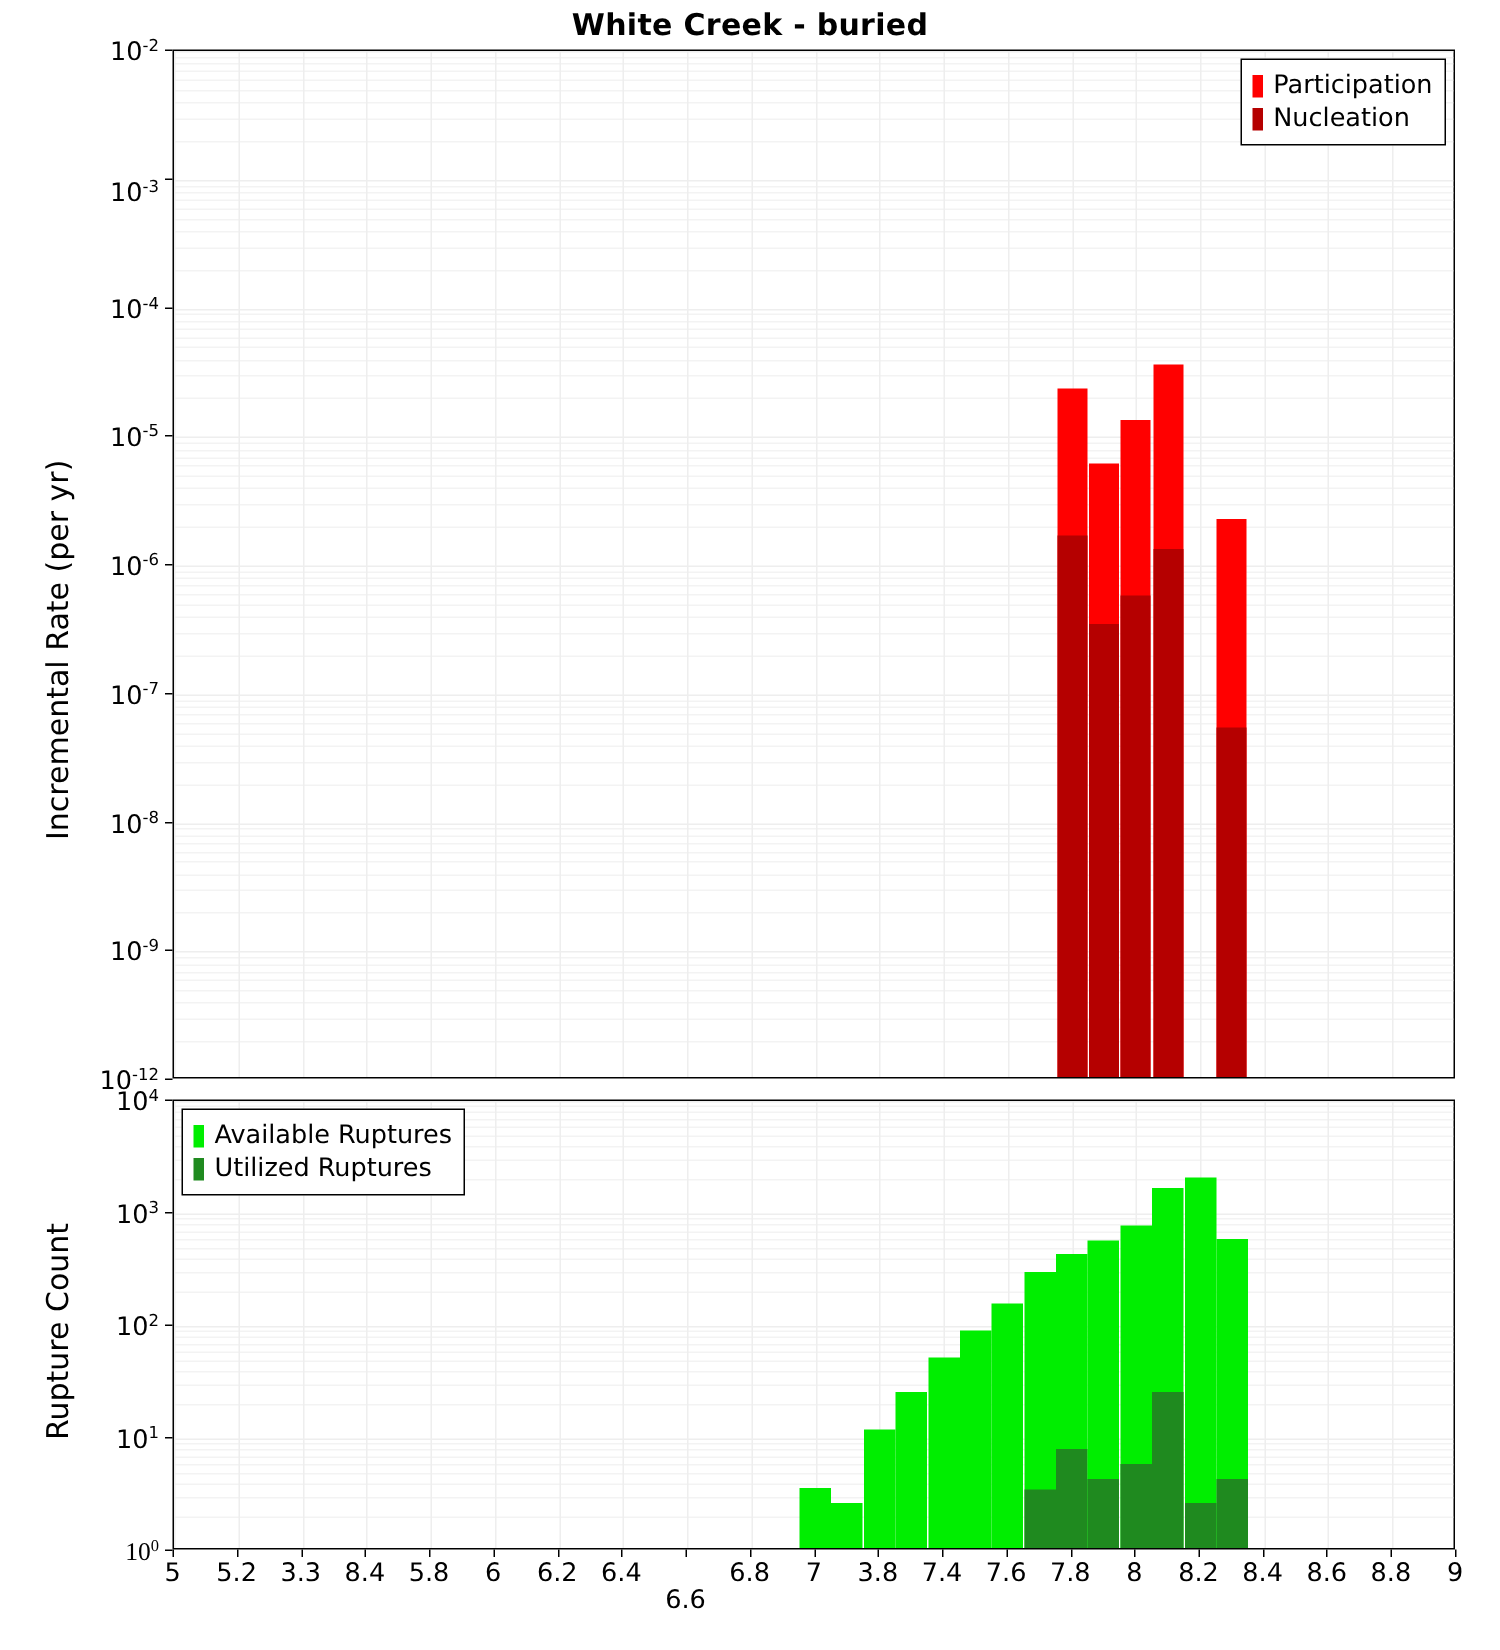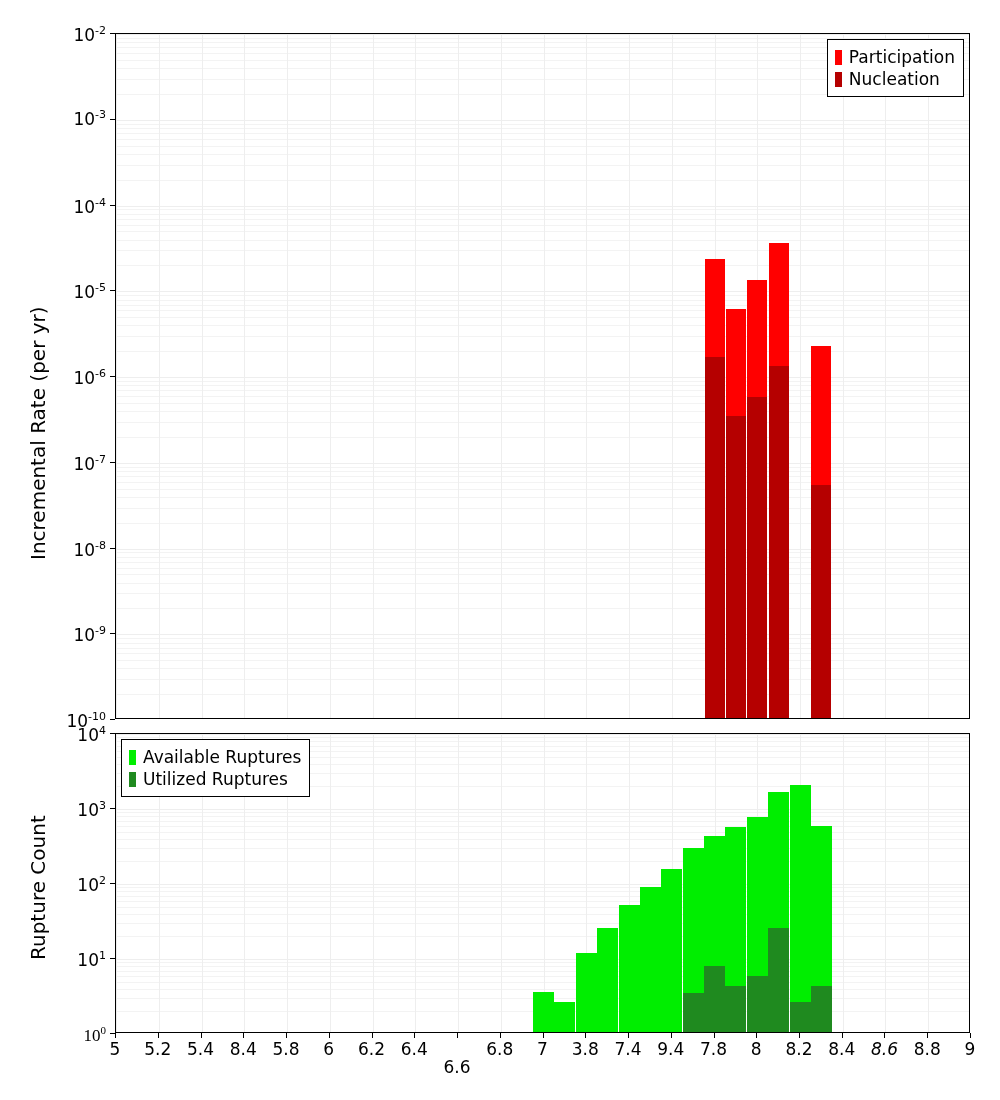--- a/index.html
+++ b/index.html
@@ -139,20 +139,21 @@
     flex: 0 0 auto;
   }
   #legend-top { right: 5px; top: 5px; }
   #legend-bottom { left: 5px; top: 5px; }
 </style>
 </head>
 <body>
 
 <div class="figure">
 
+  <div class="title">White Creek - buried</div>
 
   <div class="panel" id="panel-top">
     <div id="top-grid">
         <div class="gridline grid-h minor" style="top: 660.187px;"></div>
         <div class="gridline grid-h minor" style="top: 645.087px;"></div>
         <div class="gridline grid-h minor" style="top: 634.373px;"></div>
         <div class="gridline grid-h minor" style="top: 626.063px;"></div>
         <div class="gridline grid-h minor" style="top: 619.274px;"></div>
         <div class="gridline grid-h minor" style="top: 613.533px;"></div>
         <div class="gridline grid-h minor" style="top: 608.56px;"></div>
@@ -261,35 +262,35 @@
         <span>Participation</span>
       </div>
       <div class="legend-row">
         <span class="legend-swatch" style="background:#b50000"></span>
         <span>Nucleation</span>
       </div>
     </div>
   </div>
 
   <div id="top-yticks">
-      <div class="ytick" style="top: 719px; left: 0px; width: 106px;">10<sup>-10</sup></div>
+      <div class="ytick" style="top: 719px; left: 0px; width: 106px;">10<sup>-12</sup></div>
       <div class="tickmark" style="left: 110px; top: 719px; width: 5px; height: 1px;"></div>
       <div class="ytick" style="top: 633.25px; left: 0px; width: 106px;">10<sup>-9</sup></div>
       <div class="tickmark" style="left: 110px; top: 633px; width: 5px; height: 1px;"></div>
       <div class="ytick" style="top: 547.5px; left: 0px; width: 106px;">10<sup>-8</sup></div>
       <div class="tickmark" style="left: 110px; top: 548px; width: 5px; height: 1px;"></div>
       <div class="ytick" style="top: 461.75px; left: 0px; width: 106px;">10<sup>-7</sup></div>
       <div class="tickmark" style="left: 110px; top: 462px; width: 5px; height: 1px;"></div>
       <div class="ytick" style="top: 376px; left: 0px; width: 106px;">10<sup>-6</sup></div>
       <div class="tickmark" style="left: 110px; top: 376px; width: 5px; height: 1px;"></div>
       <div class="ytick" style="top: 290.25px; left: 0px; width: 106px;">10<sup>-5</sup></div>
       <div class="tickmark" style="left: 110px; top: 290px; width: 5px; height: 1px;"></div>
       <div class="ytick" style="top: 204.5px; left: 0px; width: 106px;">10<sup>-4</sup></div>
       <div class="tickmark" style="left: 110px; top: 205px; width: 5px; height: 1px;"></div>
-      <div class="ytick" style="top: 117px; left: 0px; width: 106px;">10<sup>-3</sup></div>
+      <div class="ytick" style="top: 127px; left: 0px; width: 106px;">10<sup>-3</sup></div>
       <div class="tickmark" style="left: 110px; top: 119px; width: 5px; height: 1px;"></div>
       <div class="ytick" style="top: 33px; left: 0px; width: 106px;">10<sup>-2</sup></div>
       <div class="tickmark" style="left: 110px; top: 33px; width: 5px; height: 1px;"></div>
     </div>
   <div class="ylabel-rot" id="ylabel-top">Incremental Rate (per yr)</div>
 
   <div class="panel" id="panel-bottom">
     <div id="bottom-grid">
         <div class="gridline grid-h minor" style="top: 277.423px;"></div>
         <div class="gridline grid-h minor" style="top: 264.216px;"></div>
@@ -396,21 +397,21 @@
       <div class="ytick" style="top: 733px; left: 0px; width: 106px;">10<sup>4</sup></div>
       <div class="tickmark" style="left: 110px; top: 733px; width: 5px; height: 1px;"></div>
     </div>
   <div class="ylabel-rot" id="ylabel-bottom">Rupture Count</div>
 
   <div id="xticks">
       <div class="xtick" style="left: 115px; top: 1041px;">5</div>
       <div class="tickmark" style="left: 115px; top: 1033px; width: 1px; height: 5px;"></div>
       <div class="xtick" style="left: 157.75px; top: 1041px;">5.2</div>
       <div class="tickmark" style="left: 158px; top: 1033px; width: 1px; height: 5px;"></div>
-      <div class="xtick" style="left: 200.5px; top: 1041px;">5.4</div>
+      <div class="xtick" style="left: 200.5px; top: 1041px;">3.3</div>
       <div class="tickmark" style="left: 201px; top: 1033px; width: 1px; height: 5px;"></div>
       <div class="xtick" style="left: 243.25px; top: 1041px;">8.4</div>
       <div class="tickmark" style="left: 243px; top: 1033px; width: 1px; height: 5px;"></div>
       <div class="xtick" style="left: 286px; top: 1041px;">5.8</div>
       <div class="tickmark" style="left: 286px; top: 1033px; width: 1px; height: 5px;"></div>
       <div class="xtick" style="left: 328.75px; top: 1041px;">6</div>
       <div class="tickmark" style="left: 329px; top: 1033px; width: 1px; height: 5px;"></div>
       <div class="xtick" style="left: 371.5px; top: 1041px;">6.2</div>
       <div class="tickmark" style="left: 372px; top: 1033px; width: 1px; height: 5px;"></div>
       <div class="xtick" style="left: 414.25px; top: 1041px;">6.4</div>
@@ -418,31 +419,31 @@
       <div class="xtick" style="left: 457px; top: 1041px; margin-top: 18px;">6.6</div>
       <div class="tickmark" style="left: 457px; top: 1033px; width: 1px; height: 5px;"></div>
       <div class="xtick" style="left: 499.75px; top: 1041px;">6.8</div>
       <div class="tickmark" style="left: 500px; top: 1033px; width: 1px; height: 5px;"></div>
       <div class="xtick" style="left: 542.5px; top: 1041px;">7</div>
       <div class="tickmark" style="left: 543px; top: 1033px; width: 1px; height: 5px;"></div>
       <div class="xtick" style="left: 585.25px; top: 1041px;">3.8</div>
       <div class="tickmark" style="left: 585px; top: 1033px; width: 1px; height: 5px;"></div>
       <div class="xtick" style="left: 628px; top: 1041px;">7.4</div>
       <div class="tickmark" style="left: 628px; top: 1033px; width: 1px; height: 5px;"></div>
-      <div class="xtick" style="left: 670.75px; top: 1041px;">9.4</div>
+      <div class="xtick" style="left: 670.75px; top: 1041px;">7.6</div>
       <div class="tickmark" style="left: 671px; top: 1033px; width: 1px; height: 5px;"></div>
       <div class="xtick" style="left: 713.5px; top: 1041px;">7.8</div>
       <div class="tickmark" style="left: 714px; top: 1033px; width: 1px; height: 5px;"></div>
       <div class="xtick" style="left: 756.25px; top: 1041px;">8</div>
       <div class="tickmark" style="left: 756px; top: 1033px; width: 1px; height: 5px;"></div>
       <div class="xtick" style="left: 799px; top: 1041px;">8.2</div>
       <div class="tickmark" style="left: 799px; top: 1033px; width: 1px; height: 5px;"></div>
       <div class="xtick" style="left: 841.75px; top: 1041px;">8.4</div>
       <div class="tickmark" style="left: 842px; top: 1033px; width: 1px; height: 5px;"></div>
-      <div class="xtick" style="left: 884.5px; top: 1041px; font-style: italic;">8.6</div>
+      <div class="xtick" style="left: 884.5px; top: 1041px;">8.6</div>
       <div class="tickmark" style="left: 884px; top: 1033px; width: 1px; height: 5px;"></div>
       <div class="xtick" style="left: 927.25px; top: 1041px;">8.8</div>
       <div class="tickmark" style="left: 927px; top: 1033px; width: 1px; height: 5px;"></div>
       <div class="xtick" style="left: 970px; top: 1041px;">9</div>
       <div class="tickmark" style="left: 970px; top: 1033px; width: 1px; height: 5px;"></div>
     </div>
 
 </div>
 
 </body></html>

